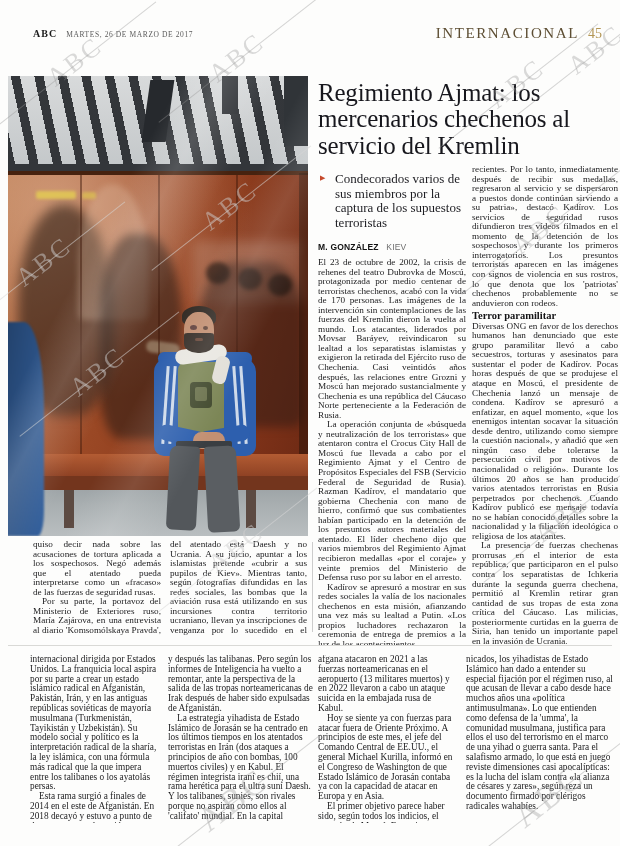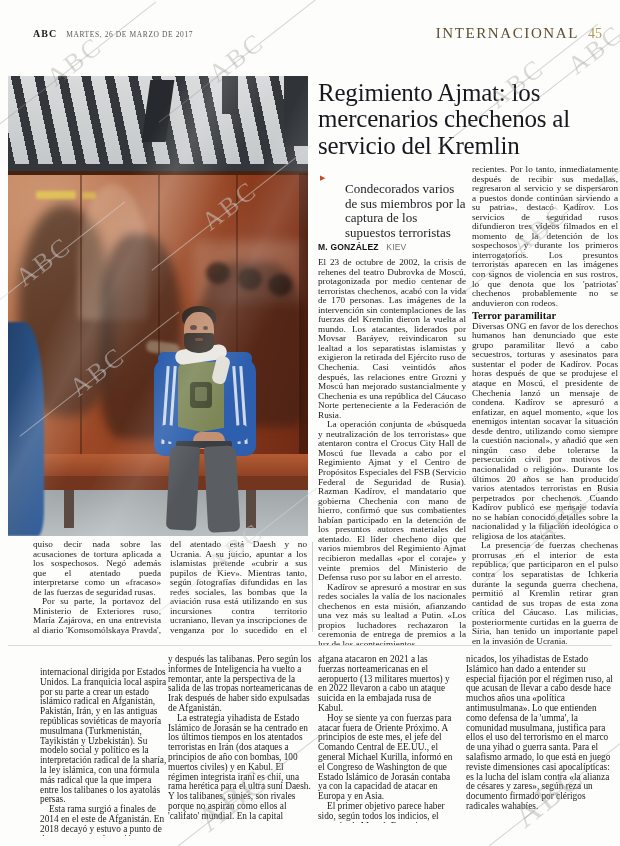--- a/index.html
+++ b/index.html
@@ -12,21 +12,21 @@
   .edition-date { font-size:7.5px; letter-spacing:.6px; color:#5a5a5a; }
   .mast-right { position:absolute; right:18px; top:25px; display:flex; align-items:baseline; gap:9px; }
   .section-title { font-size:15px; letter-spacing:1.6px; color:#5d4e33; }
   .page-number { font-size:14px; color:#b39655; }
 
   
   .headline { position:absolute; left:318px; top:80px; width:285px; margin:0;
               font-size:25px; line-height:1.05; font-weight:500; color:#17171d; letter-spacing:-.2px; }
   .standfirst { position:absolute; left:320px; top:172px; width:158px; font-size:13px; line-height:1.13; color:#1d1d22; }
   .standfirst .tri { position:absolute; left:0; top:3px; font-family:"DejaVu Sans",sans-serif; font-size:7px; color:#c64a2c; }
-  .standfirst p { margin:10px; padding-left:15px; }
+  .standfirst p { margin:0; padding-left:15px; }
   .byline { position:absolute; left:318px; top:242px; font-family:"Liberation Sans","DejaVu Sans",sans-serif; font-size:8.5px; letter-spacing:.2px; }
   .byline .author { font-weight:bold; color:#111; }
   .byline .place { color:#6e6e6e; margin-left:5px; }
 
   
   .jcol { position:absolute; font-size:9.2px; line-height:9.55px; color:#1c1c1e; text-align:justify; overflow:hidden; }
   .jcol p { margin:0; hyphens:auto; -webkit-hyphens:auto; }
   .jcol p + p { text-indent:9px; }
   .col-mid { left:318px; top:258px; width:148px; height:387px; }
   .col-right { left:472px; top:165px; width:146px; height:480px; }
@@ -35,21 +35,21 @@
   .caption-col { text-align:justify; }
   .cap-a { left:33px; top:540px; width:128px; height:95px; }
   .cap-b { left:170px; top:540px; width:137px; height:95px; }
   .vrule { position:absolute; left:312px; top:542px; width:1px; height:90px; background:#cccccc; }
 
   
   .hdivider { position:absolute; left:8px; top:645px; width:604px; height:1px; background:#d9d9d6; }
   .bcol { position:absolute; top:655px; font-size:9.3px; line-height:9.8px; color:#1c1c1e; text-align:left; height:168px; overflow:hidden; }
   .bcol p { margin:0; }
   .bcol p + p { text-indent:9px; }
-  .b1 { left:40px;  width:132px;margin-top:13px; }
+  .b1 { left:30px;  width:132px; }
   .b2 { left:168px; width:147px; }
   .b3 { left:318px; width:137px; }
   .b4 { left:466px; width:151px; }
 
   
   .photo { position:absolute; left:8px; top:76px; width:300px; height:460px; overflow:hidden; background:#8d4427; }
   .photo * { position:absolute; }
   .sky { left:0; right:0; top:0; height:98px;
          background:
            repeating-linear-gradient(78deg, rgba(43,46,50,.95) 0 9px, rgba(0,0,0,0) 9px 23px),

